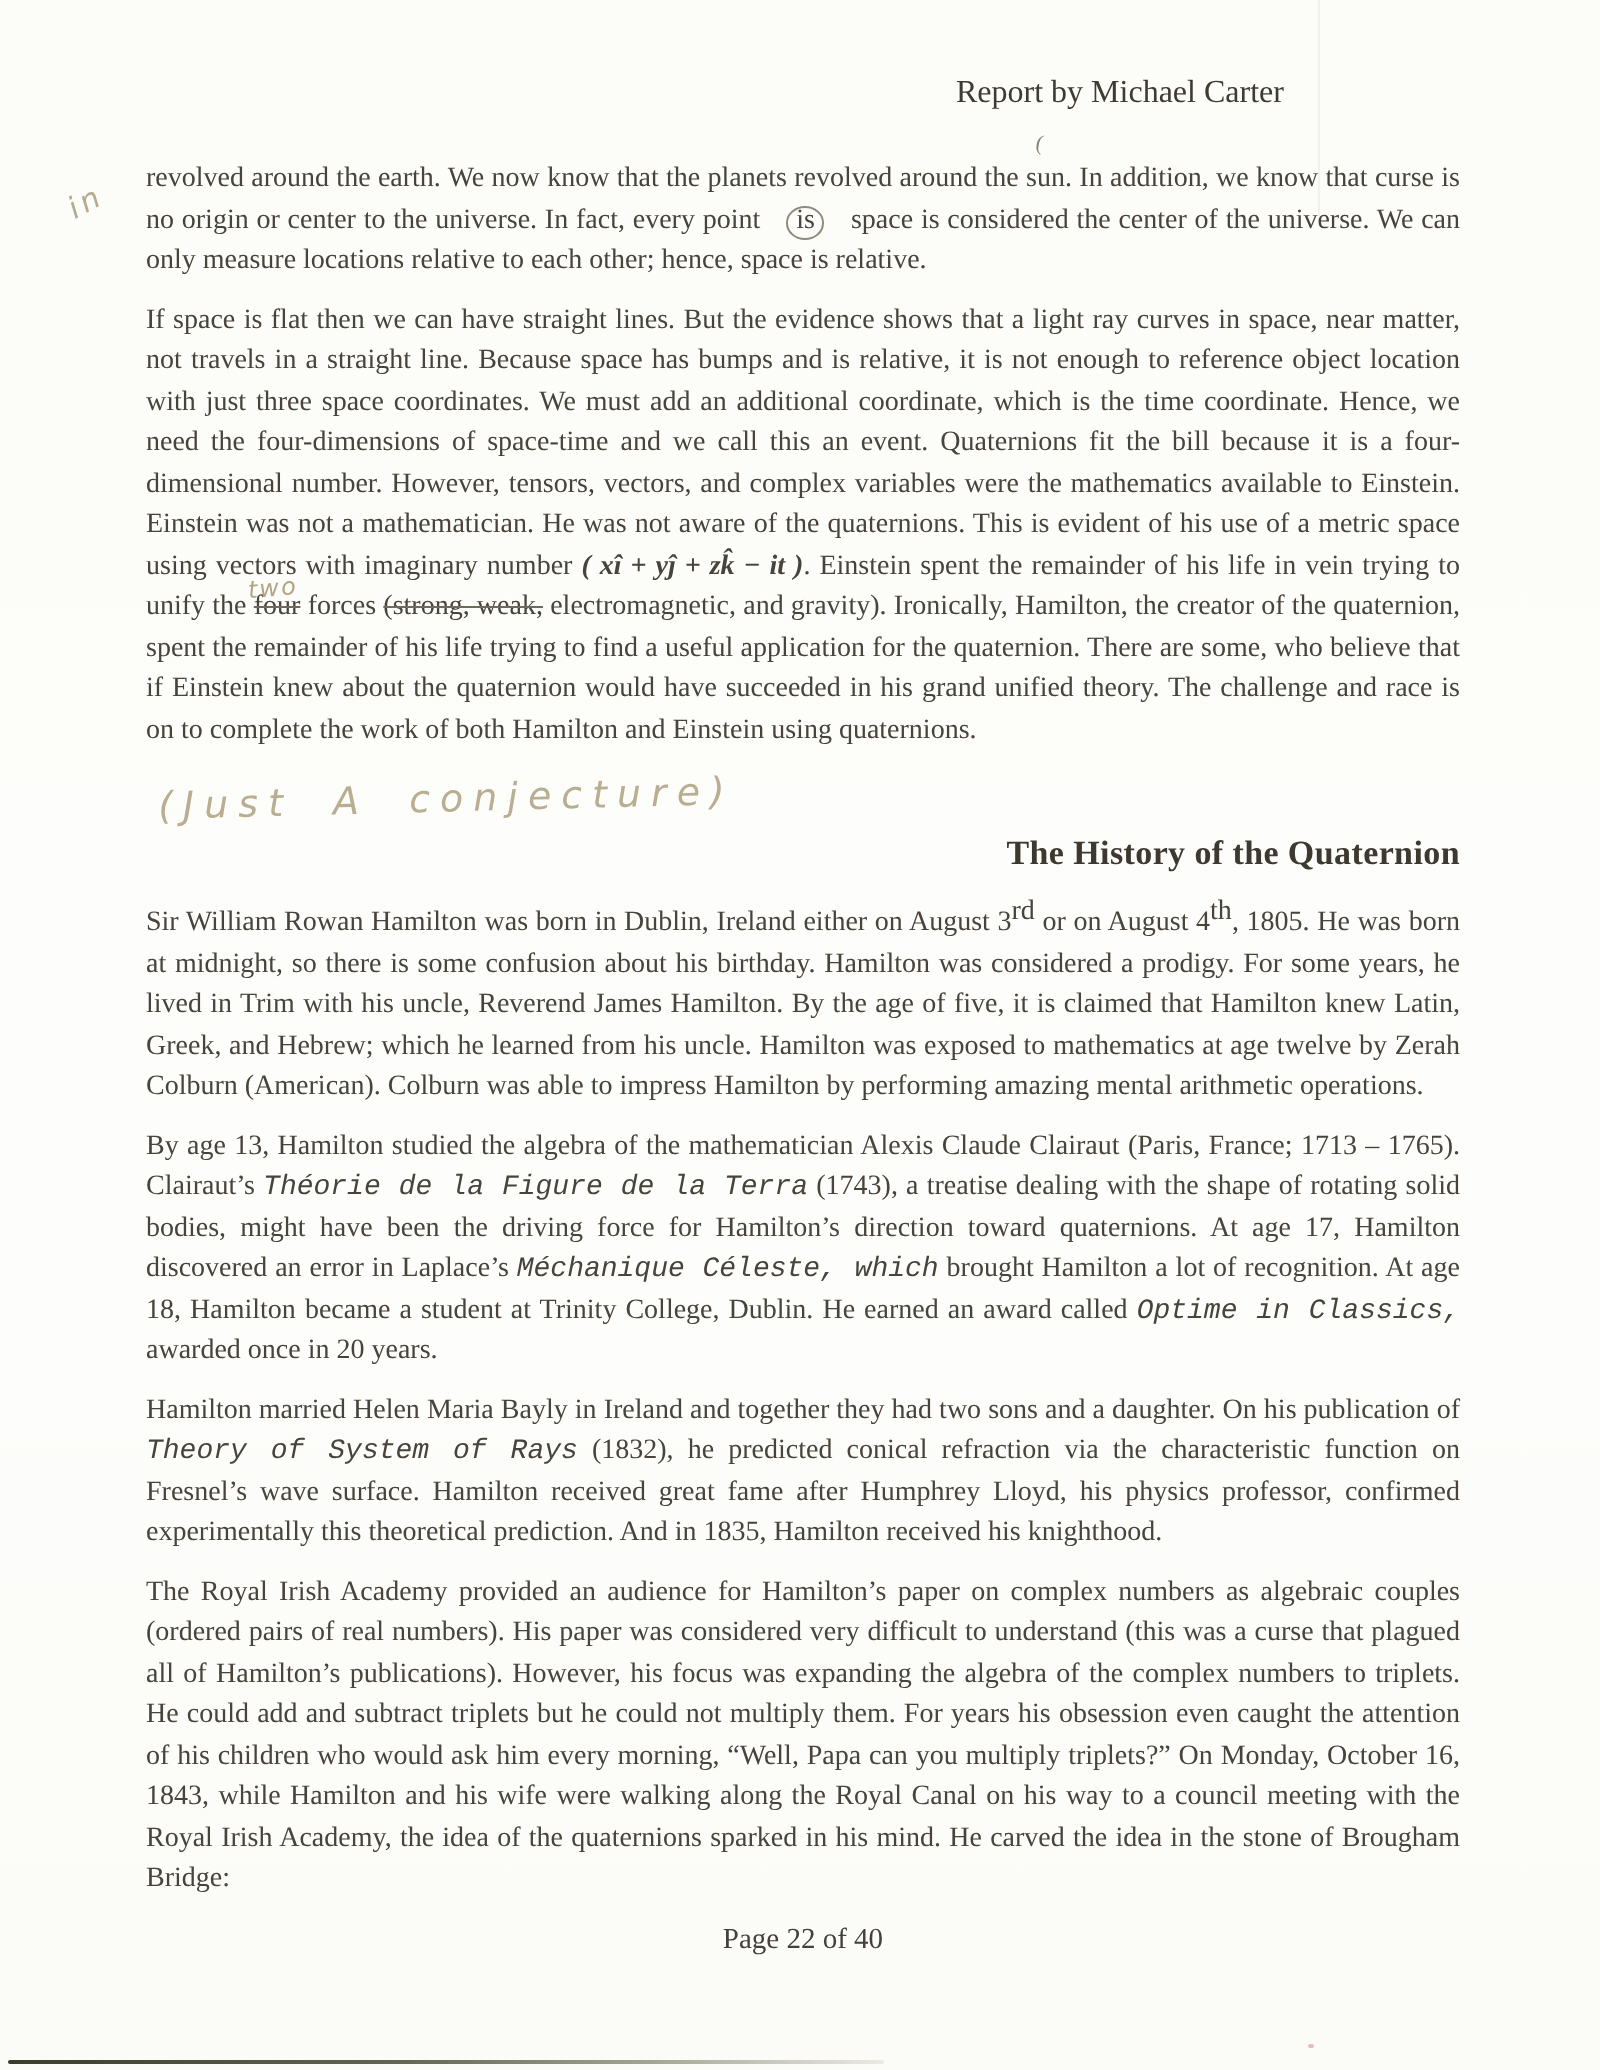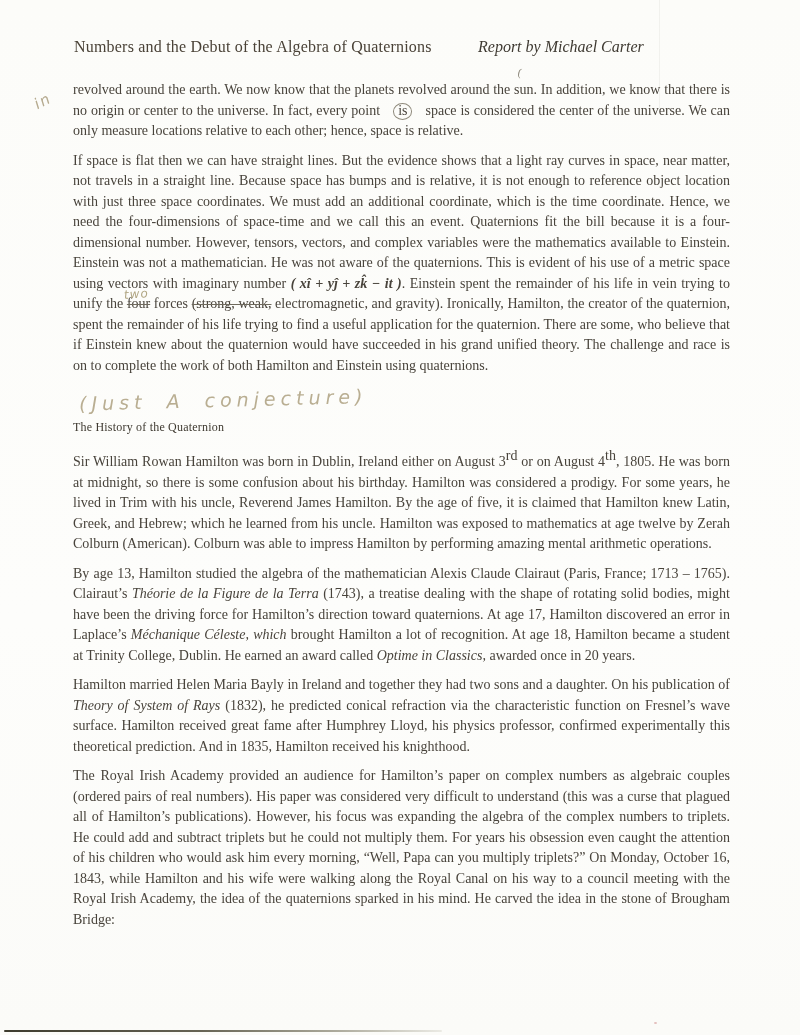--- a/index.html
+++ b/index.html
@@ -14,21 +14,21 @@
     background:linear-gradient(180deg,#fcfcf9 0%, #fdfdfb 60%, #fbfbf8 100%);
     overflow:hidden;
     color:#48433b;
   }
   .doc-title {
     position:absolute; left:74px; top:38px;
     font-size:16px; color:#4a4237; letter-spacing:0.2px;
   }
   .doc-byline {
     position:absolute; left:478px; top:38px;
-    font-size:16px; color:#3f3a32;font-style:italic;
+    font-size:16px; color:#3f3a32;
   }
   .margin-note {
     position:absolute; left:34px; top:92px;
     font-family:"DejaVu Sans", sans-serif; font-style:italic;
     font-size:15px; color:#b6ab90;
     transform:rotate(-28deg); letter-spacing:2px;
   }
   .stray-mark {
     position:absolute; left:518px; top:66px;
     font-size:11px; color:#8a8578; transform:rotate(12deg);
@@ -36,24 +36,24 @@
   .crease {
     position:absolute; left:659px; top:0; width:1px; height:108px;
     background:rgba(70,70,55,0.06);
   }
   .content {
     position:absolute; left:73px; top:80px; width:657px;
     font-size:14px; line-height:20.5px; text-align:justify;
   }
   .content p { margin:0 0 9px; }
   .content h2 {
-    font-size:12px; font-weight:normal; color:#3e3930;
-    margin:11px 0 15px; text-align:left; letter-spacing:0.2px;
+    font-size:17px; font-weight:bold; color:#3e3930;
+    margin:11px 0 15px; text-align:right; letter-spacing:0.2px;
   }
-  .it { font-style:italic; }
+  .it { font-style:italic;font-family:Liberation Mono, monospace; }
   .formula { font-style:italic;font-weight:bold; }
   .sup { font-size:14px; vertical-align:super; line-height:0; }
   .circled {
     border:1.4px solid #8f8a7c; border-radius:50%;
     padding:0 4px 1px; margin:0 13px; display:inline-block; line-height:14px;
   }
   .struck {
     text-decoration:line-through;
     text-decoration-thickness:1px;
     text-decoration-color:#6f6a5d;
@@ -83,35 +83,35 @@
   .scan-speck {
     position:absolute; left:654px; top:1022px; width:3px; height:2px;
     background:rgba(205,130,130,0.5); border-radius:50%;
   }
 </style>
 </head>
 <body>
 
 <div class="page">
 
-  <span class="doc-title">Numbers and the Debut of the Algebra of Quaternions</span>
   <span class="doc-byline">Report by Michael Carter</span>
 
   <span class="margin-note">in</span>
   <span class="stray-mark">(</span>
   <div class="crease"></div>
 
   <div class="content">
     <div id="doc-content">
-        <p><span>revolved around the earth.  We now know that the planets revolved around the sun.  In addition, we know that there is no origin or center to the universe.  In fact, every point</span><span class="circled">is</span><span>space is considered the center of the universe.  We can only measure locations relative to each other; hence, space is relative.</span></p>
+        <p><span>revolved around the earth.  We now know that the planets revolved around the sun.  In addition, we know that curse is no origin or center to the universe.  In fact, every point</span><span class="circled">is</span><span>space is considered the center of the universe.  We can only measure locations relative to each other; hence, space is relative.</span></p>
         <p><span>If space is flat then we can have straight lines.  But the evidence shows that a light ray curves in space, near matter, not travels in a straight line.  Because space has bumps and is relative, it is not enough to reference object location with just three space coordinates.  We must add an additional coordinate, which is the time coordinate.  Hence, we need the four-dimensions of space-time and we call this an event.  Quaternions fit the bill because it is a four-dimensional number.  However, tensors, vectors, and complex variables were the mathematics available to Einstein.  Einstein was not a mathematician.  He was not aware of the quaternions.  This is evident of his use of a metric space using vectors with imaginary number </span><span class="formula">( xî + yĵ + zk̂ − it )</span><span>.  Einstein spent the remainder of his life in vein trying to unify the </span><span class="ins-wrap struck"><span class="ins-above">two</span>four</span><span> forces </span><span class="struck">(strong, weak,</span><span> electromagnetic, and gravity).  Ironically, Hamilton, the creator of the quaternion, spent the remainder of his life trying to find a useful application for the quaternion.  There are some, who believe that if Einstein knew about the quaternion would have succeeded in his grand unified theory.  The challenge and race is on to complete the work of both Hamilton and Einstein using quaternions.</span></p>
         <div class="handnote">(Just A conjecture)</div>
         <h2>The History of the Quaternion</h2>
         <p><span>Sir William Rowan Hamilton was born in Dublin, Ireland either on August 3</span><span class="sup">rd</span><span> or on August 4</span><span class="sup">th</span><span>, 1805.  He was born at midnight, so there is some confusion about his birthday.  Hamilton was considered a prodigy.  For some years, he lived in Trim with his uncle, Reverend James Hamilton.  By the age of five, it is claimed that Hamilton knew Latin, Greek, and Hebrew; which he learned from his uncle.  Hamilton was exposed to mathematics at age twelve by Zerah Colburn (American).  Colburn was able to impress Hamilton by performing amazing mental arithmetic operations.</span></p>
         <p><span>By age 13, Hamilton studied the algebra of the mathematician Alexis Claude Clairaut (Paris, France; 1713 – 1765).  Clairaut’s </span><span class="it">Théorie de la Figure de la Terra</span><span> (1743), a treatise dealing with the shape of rotating solid bodies, might have been the driving force for Hamilton’s direction toward quaternions.  At age 17, Hamilton discovered an error in Laplace’s </span><span class="it">Méchanique Céleste, which</span><span> brought Hamilton a lot of recognition.  At age 18, Hamilton became a student at Trinity College, Dublin.  He earned an award called </span><span class="it">Optime in Classics,</span><span> awarded once in 20 years.</span></p>
         <p><span>Hamilton married Helen Maria Bayly in Ireland and together they had two sons and a daughter.  On his publication of </span><span class="it">Theory of System of Rays</span><span> (1832), he predicted conical refraction via the characteristic function on Fresnel’s wave surface.  Hamilton received great fame after Humphrey Lloyd, his physics professor, confirmed experimentally this theoretical prediction.  And in 1835, Hamilton received his knighthood.</span></p>
         <p><span>The Royal Irish Academy provided an audience for Hamilton’s paper on complex numbers as algebraic couples (ordered pairs of real numbers).  His paper was considered very difficult to understand (this was a curse that plagued all of Hamilton’s publications).  However, his focus was expanding the algebra of the complex numbers to triplets.  He could add and subtract triplets but he could not multiply them.  For years his obsession even caught the attention of his children who would ask him every morning, “Well, Papa can you multiply triplets?”  On Monday, October 16, 1843, while Hamilton and his wife were walking along the Royal Canal on his way to a council meeting with the Royal Irish Academy, the idea of the quaternions sparked in his mind.  He carved the idea in the stone of Brougham Bridge:</span></p>
       </div>
+    <div class="footer">Page 22 of 40</div>
   </div>
 
   <div class="scan-edge"></div>
   <div class="scan-speck"></div>
 </div>
 
 </body></html>

